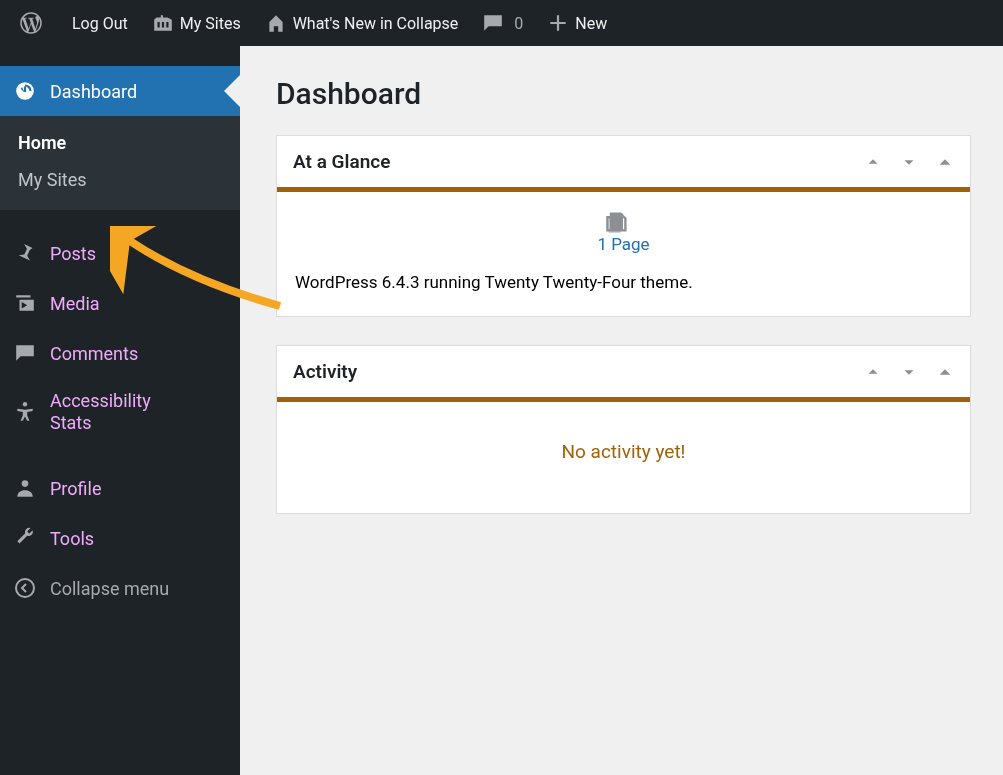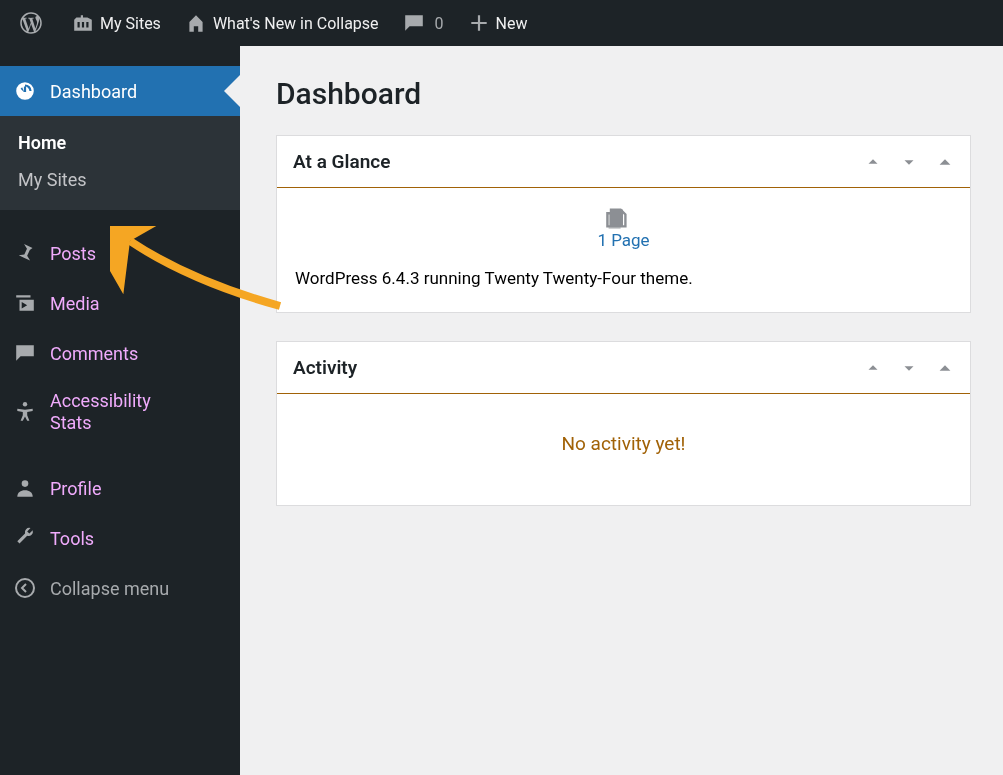--- a/index.html
+++ b/index.html
@@ -20,21 +20,21 @@
   .sidebar .subitem{padding:8px 14px 8px 18px;color:#c3c4c7;font-size:18px;cursor:pointer;}
   .sidebar .subitem.active{color:#fff;font-weight:600;}
   .sidebar .sep{height:18px;}
   .sidebar .collapse{display:flex;align-items:center;padding:12px 12px;color:#a7aaad;cursor:pointer;}
   .sidebar .collapse .ic{width:26px;height:26px;margin-right:12px;display:flex;align-items:center;justify-content:center;}
   .sidebar .collapse .ic svg{fill:#a7aaad;}
   .arrow-marker{position:absolute;right:0;top:50%;transform:translateY(-50%);width:0;height:0;border-top:16px solid transparent;border-bottom:16px solid transparent;border-right:16px solid #f0f0f1;}
   .content{flex:1;padding:0 32px 32px 36px;}
   h1.page-title{font-size:30px;font-weight:500;color:#1d2327;margin:30px 0 24px 0;}
   .panel{background:#fff;border:1px solid #dcdcde;margin-bottom:28px;}
-  .panel-head{display:flex;align-items:center;justify-content:space-between;padding:14px 16px;border-bottom:1px solid #a16207;font-size:19px;font-weight:600;color:#1d2327;}
+  .panel-head{display:flex;align-items:center;justify-content:space-between;padding:14px 16px;border-bottom:5px solid #a16207;font-size:19px;font-weight:600;color:#1d2327;}
   .panel-head .controls{display:flex;align-items:center;gap:18px;}
   .panel-head .controls svg{width:18px;height:18px;fill:#8c8f94;cursor:pointer;}
   .panel-body{padding:18px 18px 24px 18px;font-size:17px;color:#3c434a;}
   .glance-row{display:flex;align-items:center;margin-bottom:18px;flex-direction:column;}
   .glance-row .ic{width:24px;height:24px;margin-right:14px;fill:#8c8f94;}
   .glance-row a{color:#2271b1;text-decoration:none;}
   .status-line{color:#000000;}
   .activity-empty{color:#a16207;font-size:19px;text-align:center;padding:38px 0 50px 0;}
   .annotation-arrow{position:absolute;top:-2px;left:110px;pointer-events:none;}
 </style>
@@ -43,20 +43,23 @@
 
 <div class="adminbar">
   <div class="item">
     <span class="ic">
       <svg viewBox="0 0 20 20">
           <path d="M10 .2C4.6.2.2 4.6.2 10s4.4 9.8 9.8 9.8 9.8-4.4 9.8-9.8S15.4.2 10 .2zM1.6 10c0-1.2.3-2.4.7-3.4l4 11C3.6 16.2 1.6 13.3 1.6 10zm8.4 8.4c-.8 0-1.6-.1-2.4-.3l2.5-7.3 2.6 7.1c0 .1 0 .1.1.1-.9.3-1.8.4-2.8.4zm1.2-12.3c.5 0 1-.1 1-.1.5 0 .4-.7 0-.7 0 0-1.4.1-2.3.1-.8 0-2.2-.1-2.2-.1-.5 0-.5.7-.1.7 0 0 .4.1.9.1l1.3 3.6-1.9 5.6L4.8 6.1c.5 0 1-.1 1-.1.5 0 .4-.7 0-.7 0 0-1.4.1-2.3.1h-.3C4.7 3.1 7.2 1.6 10 1.6c2.1 0 4 .8 5.5 2.1h-.1c-.8 0-1.4.7-1.4 1.5 0 .7.4 1.3.8 2 .3.6.7 1.3.7 2.4 0 .7-.2 1.7-.7 2.8L14 15.1l-2.8-9zm6.1-.2c.7 1.3 1.1 2.7 1.1 4.2 0 3.2-1.7 5.9-4.3 7.4l2.6-7.4c.5-1.2.6-2.2.6-3 0-.4 0-.8-.1-1.2z"></path>
         </svg>
     </span>
   </div>
   <div class="item">
+      <span>Log Out</span>
+    </div>
+  <div class="item">
     <span class="ic">
       <svg viewBox="0 0 20 20">
           <path d="M14 5h-4V3H8v2H4L2 7v10h16V7l-4-2zm-7 9H5v-5h2v5zm4 0H9v-5h2v5zm4 0h-2v-5h2v5z"></path>
         </svg>
     </span>
     <span>My Sites</span>
   </div>
   <div class="item">
     <span class="ic">
       <svg viewBox="0 0 20 20">

